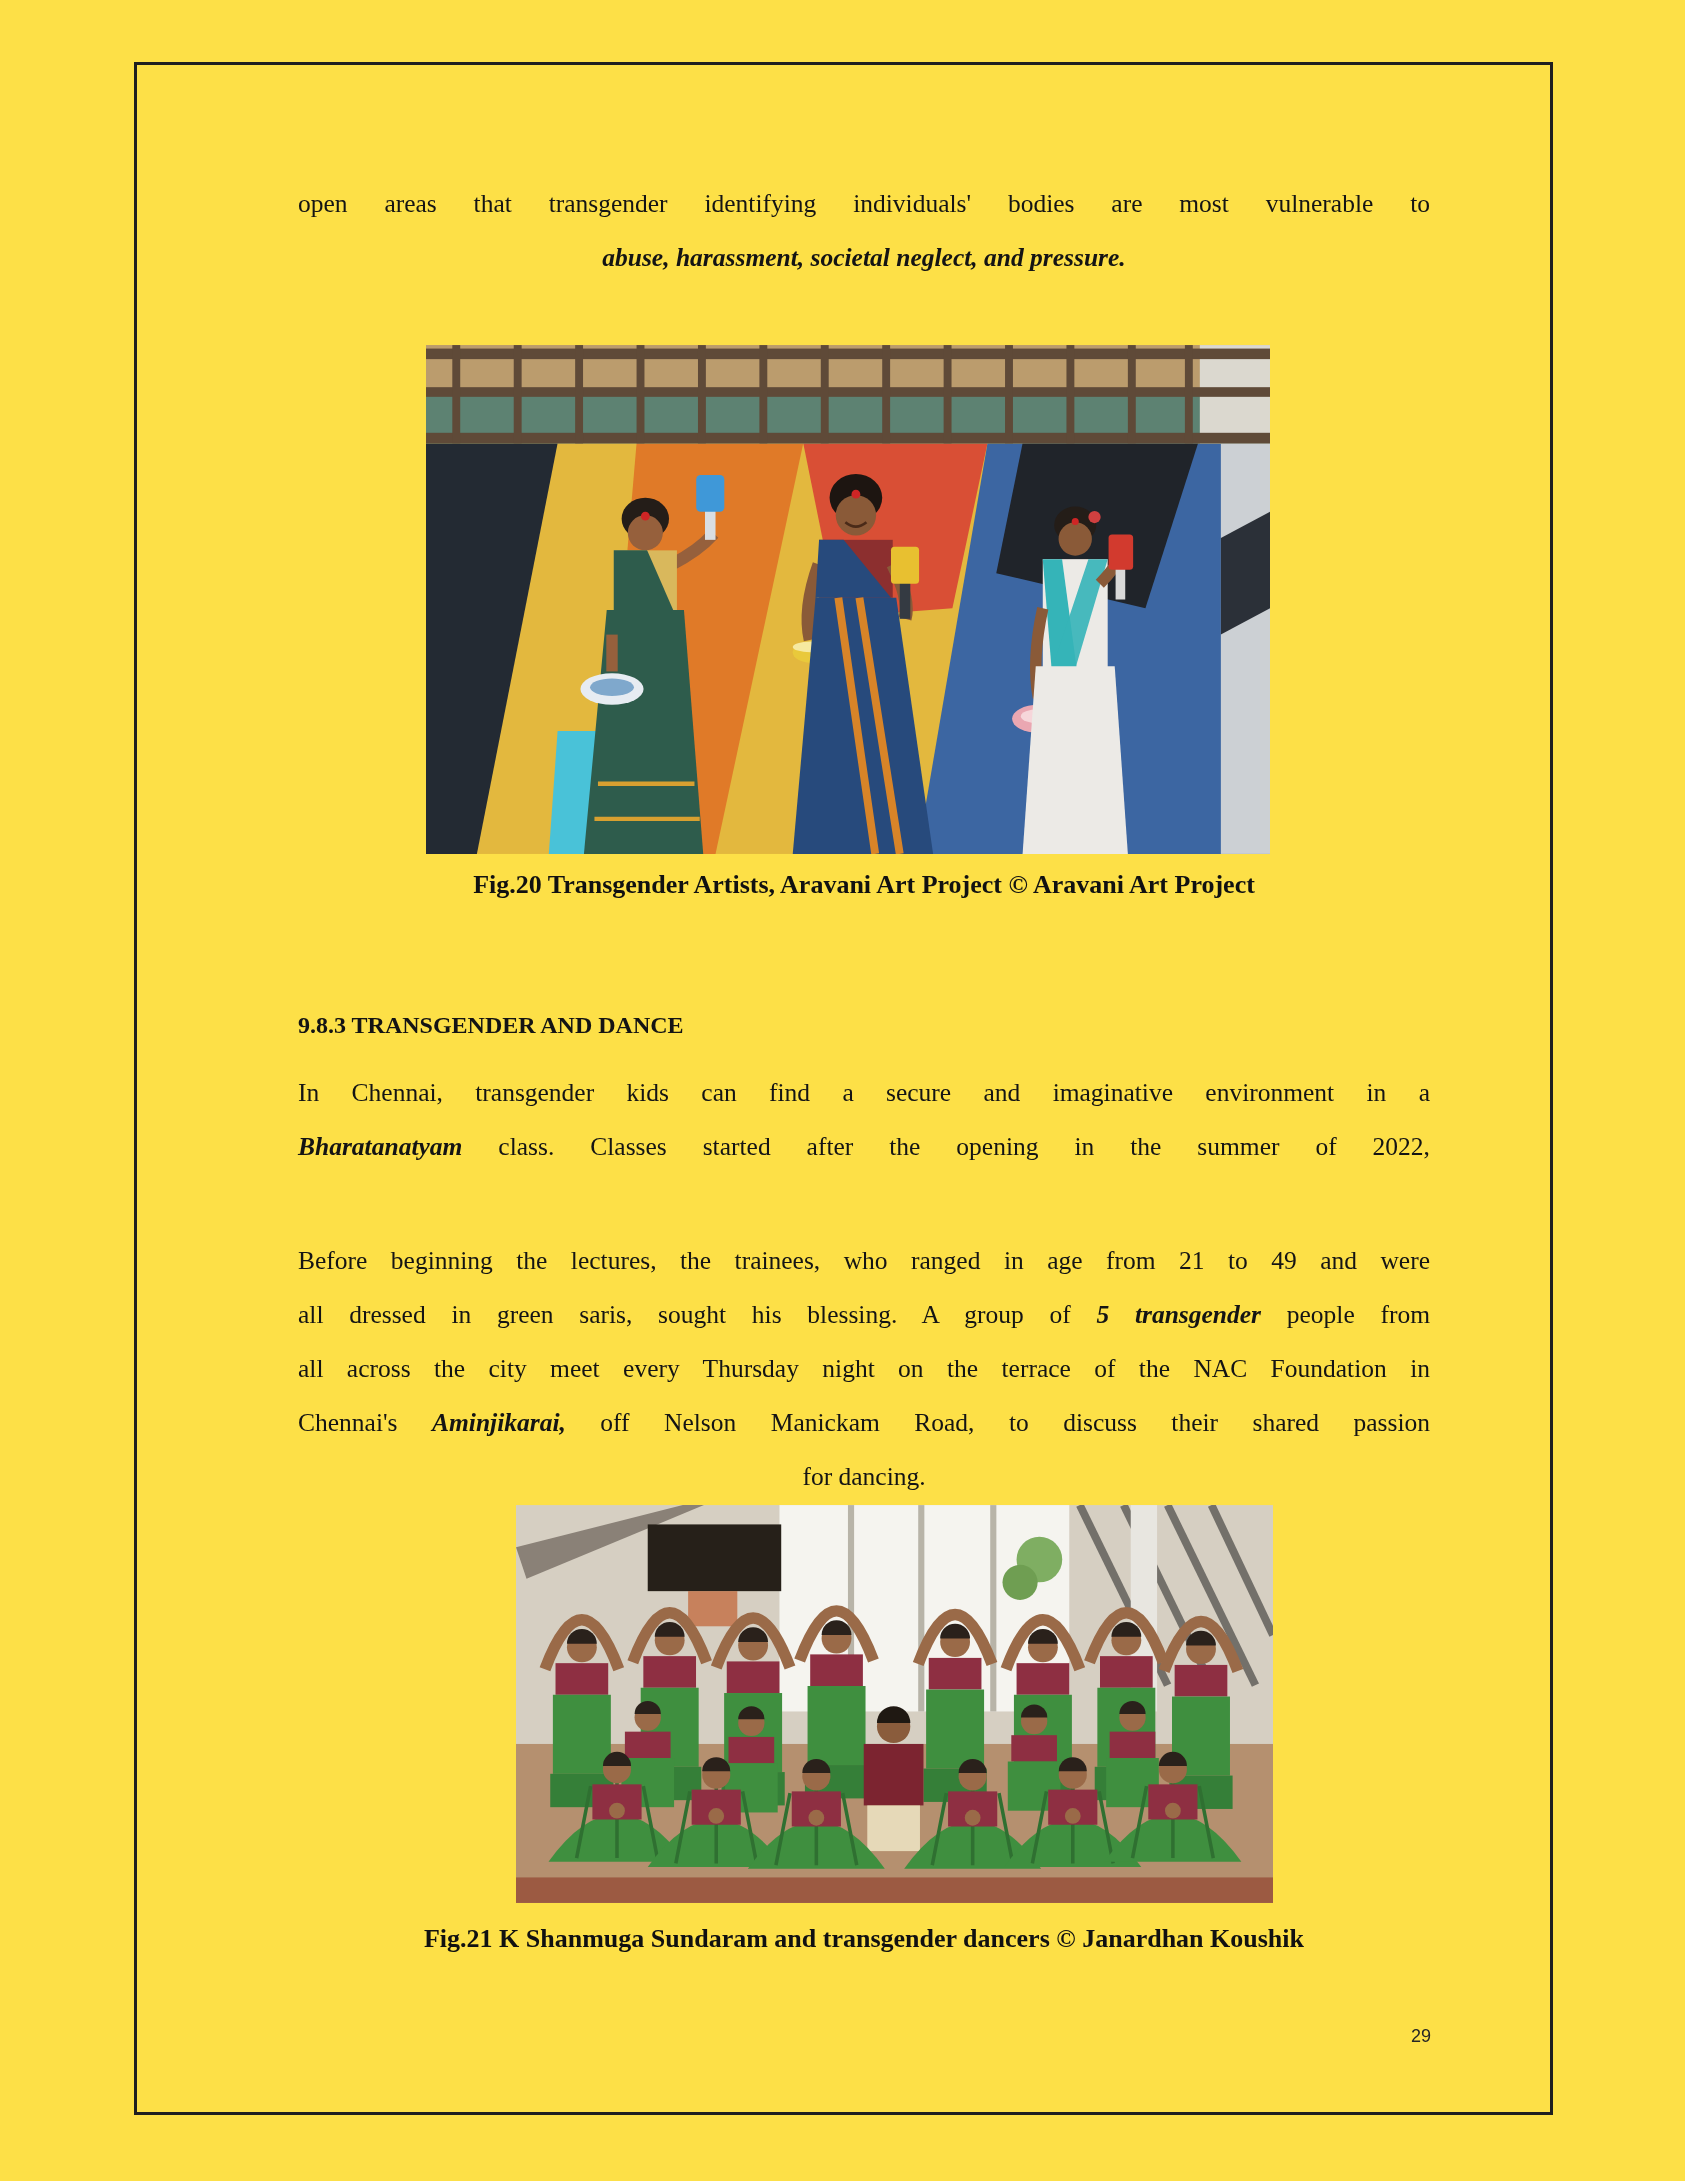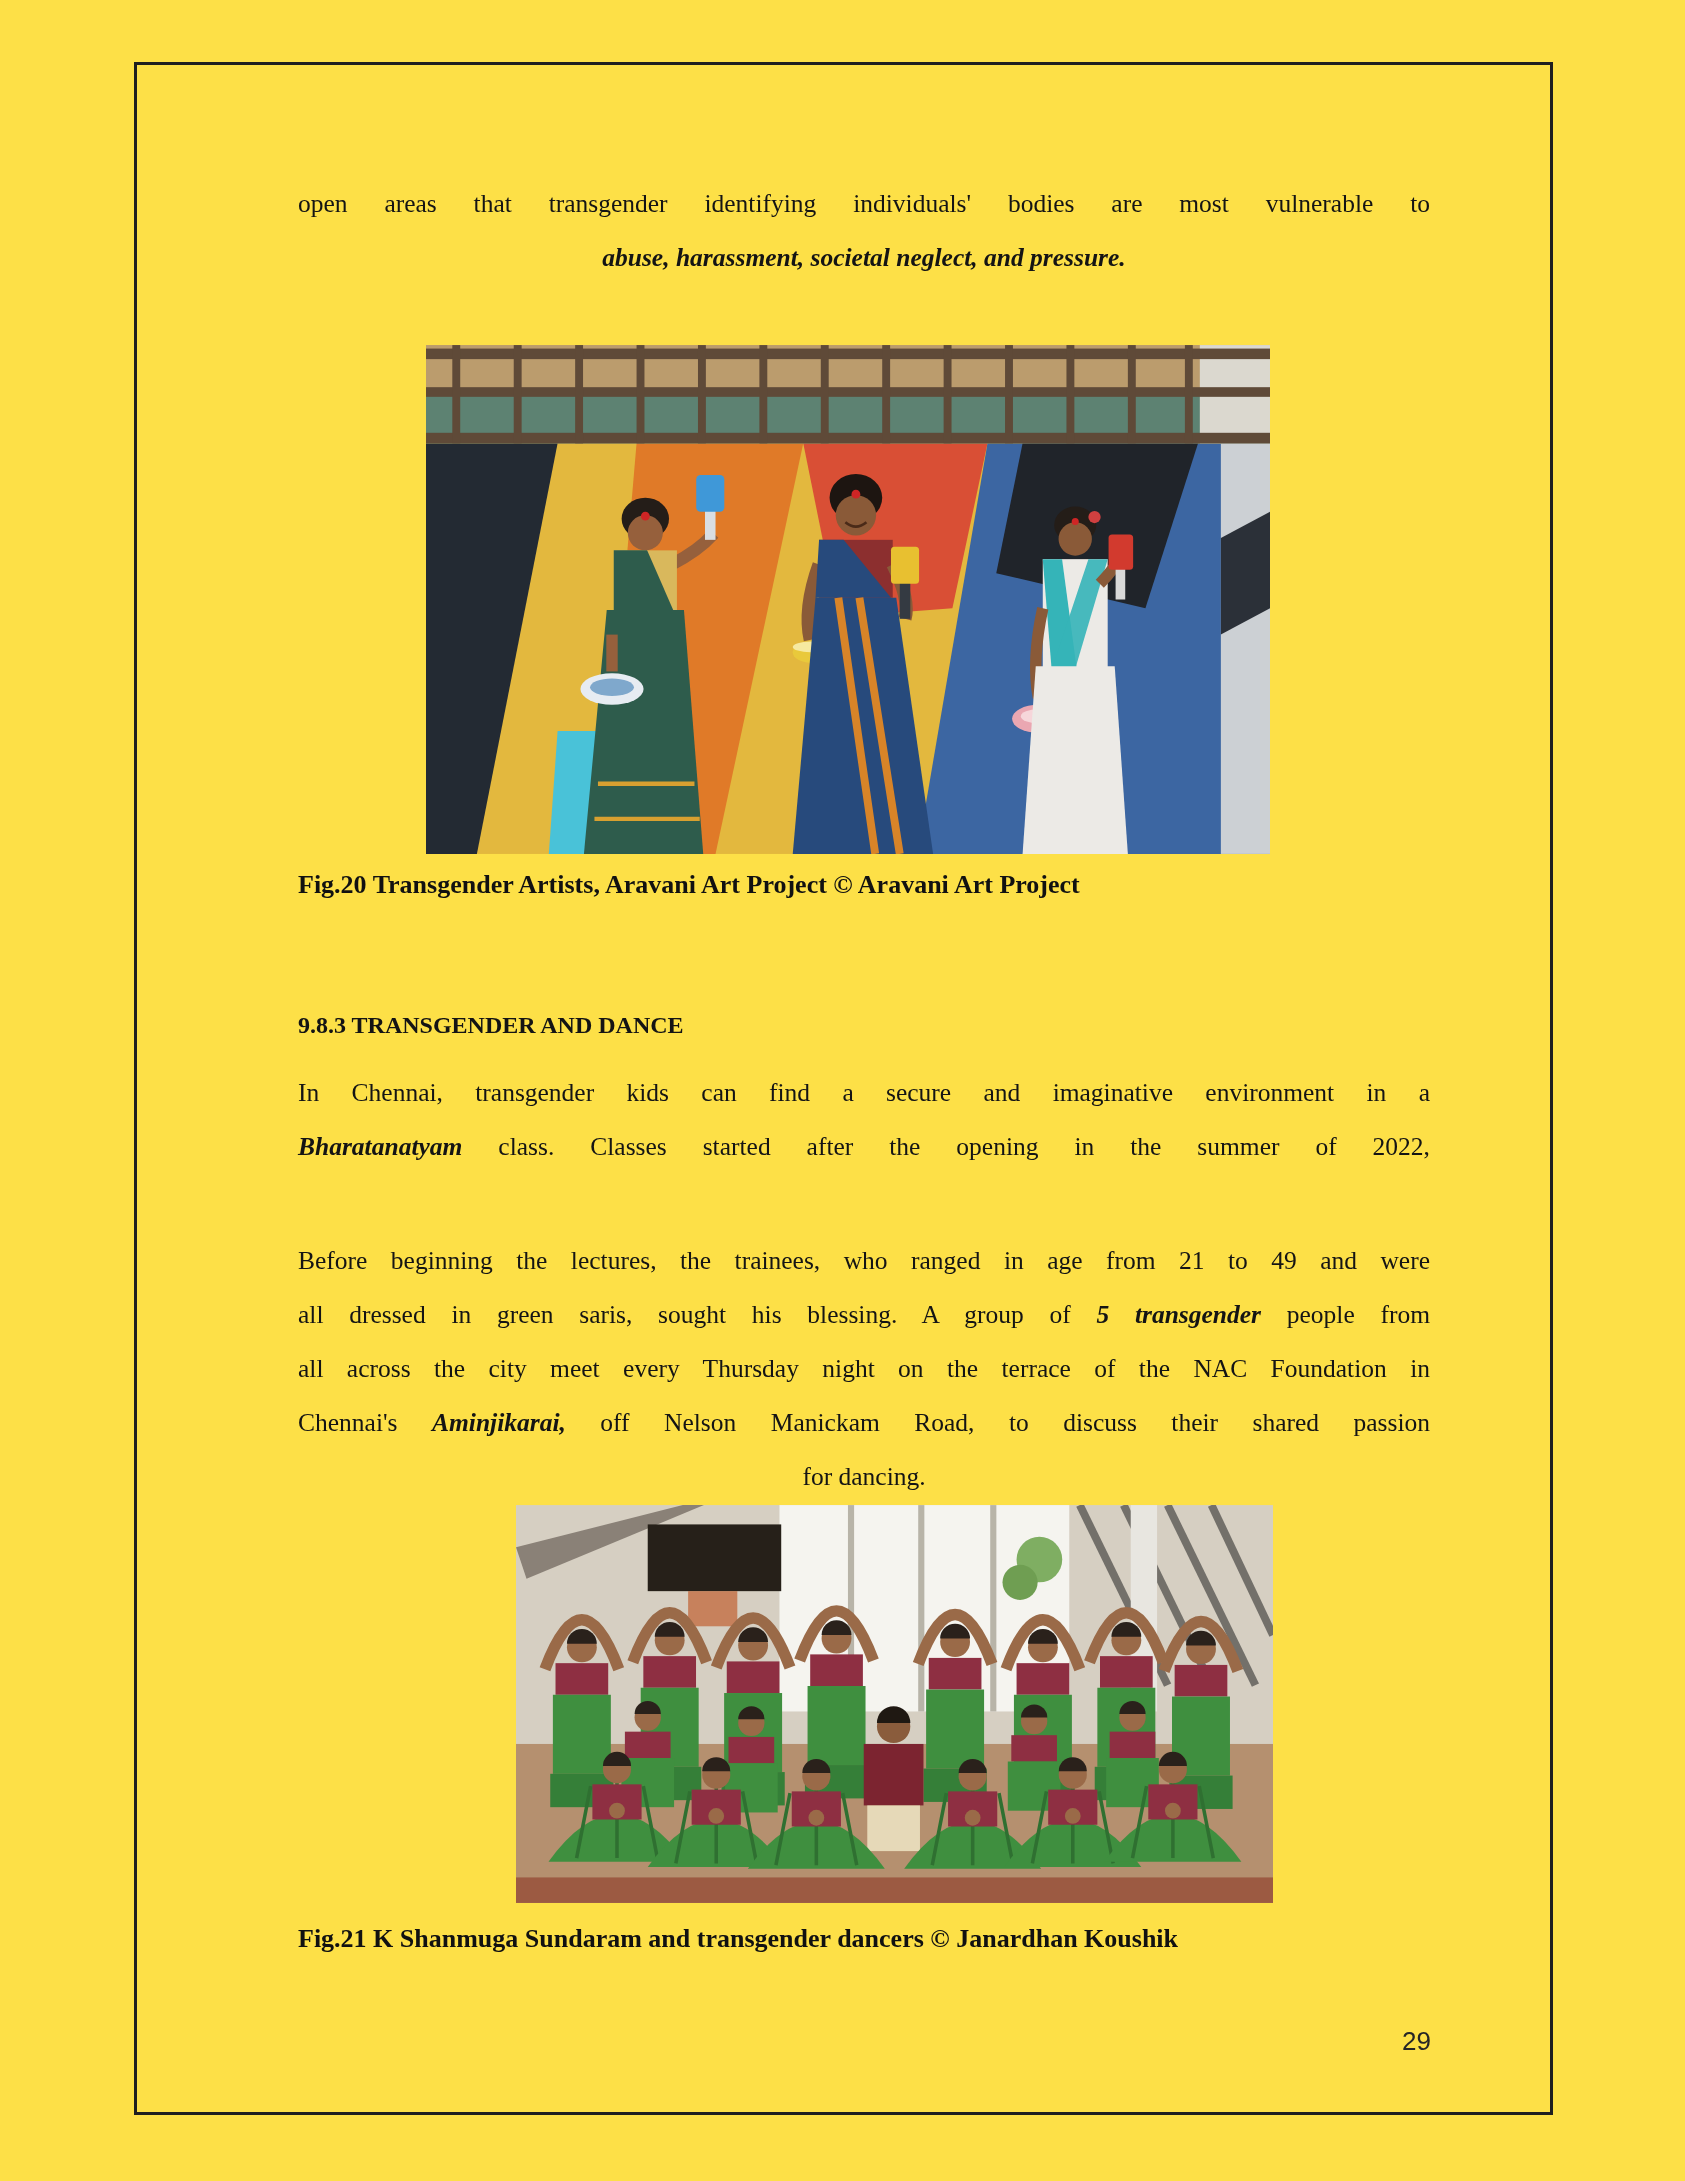--- a/index.html
+++ b/index.html
@@ -5,25 +5,25 @@
   html,body{margin:0;padding:0;background:#ffffff;}
   .page{position:relative;width:1685px;height:2181px;background:#fde047;
         font-family:"Liberation Serif", serif;color:#141414;overflow:hidden;}
   .page-border{position:absolute;left:134px;top:62px;width:1419px;height:2053px;
         border:3.5px solid #1f1f1f;box-sizing:border-box;}
   .para{position:absolute;left:298px;width:1132px;font-size:25.5px;line-height:54px;color:#141414;}
   .jline{text-align:justify;text-align-last:justify;}
   .lastline{text-align:center;}
   .bi{font-weight:bold;font-style:italic;}
   .heading{position:absolute;left:298px;width:1132px;font-size:24px;font-weight:bold;line-height:35px;}
-  .caption{position:absolute;left:298px;width:1132px;text-align:left;font-weight:bold;
+  .caption{position:absolute;left:298px;width:1132px;text-align:center;font-weight:bold;
            font-size:26px;line-height:35px;color:#111;}
   .photo{position:absolute;display:block;}
   .pagenum{position:absolute;left:1317px;top:2026px;width:114px;text-align:right;
-           font-family:"Liberation Sans", sans-serif;font-size:26px;color:#262626;}
+           font-family:"Liberation Sans", sans-serif;font-size:18px;color:#262626;}
 </style>
 </head>
 <body>
 
 <div class="page">
 
   <div class="page-border"></div>
 
   <div class="para" style="top:177px;">
     <div class="jline">open areas that transgender identifying individuals' bodies are most vulnerable to</div>

